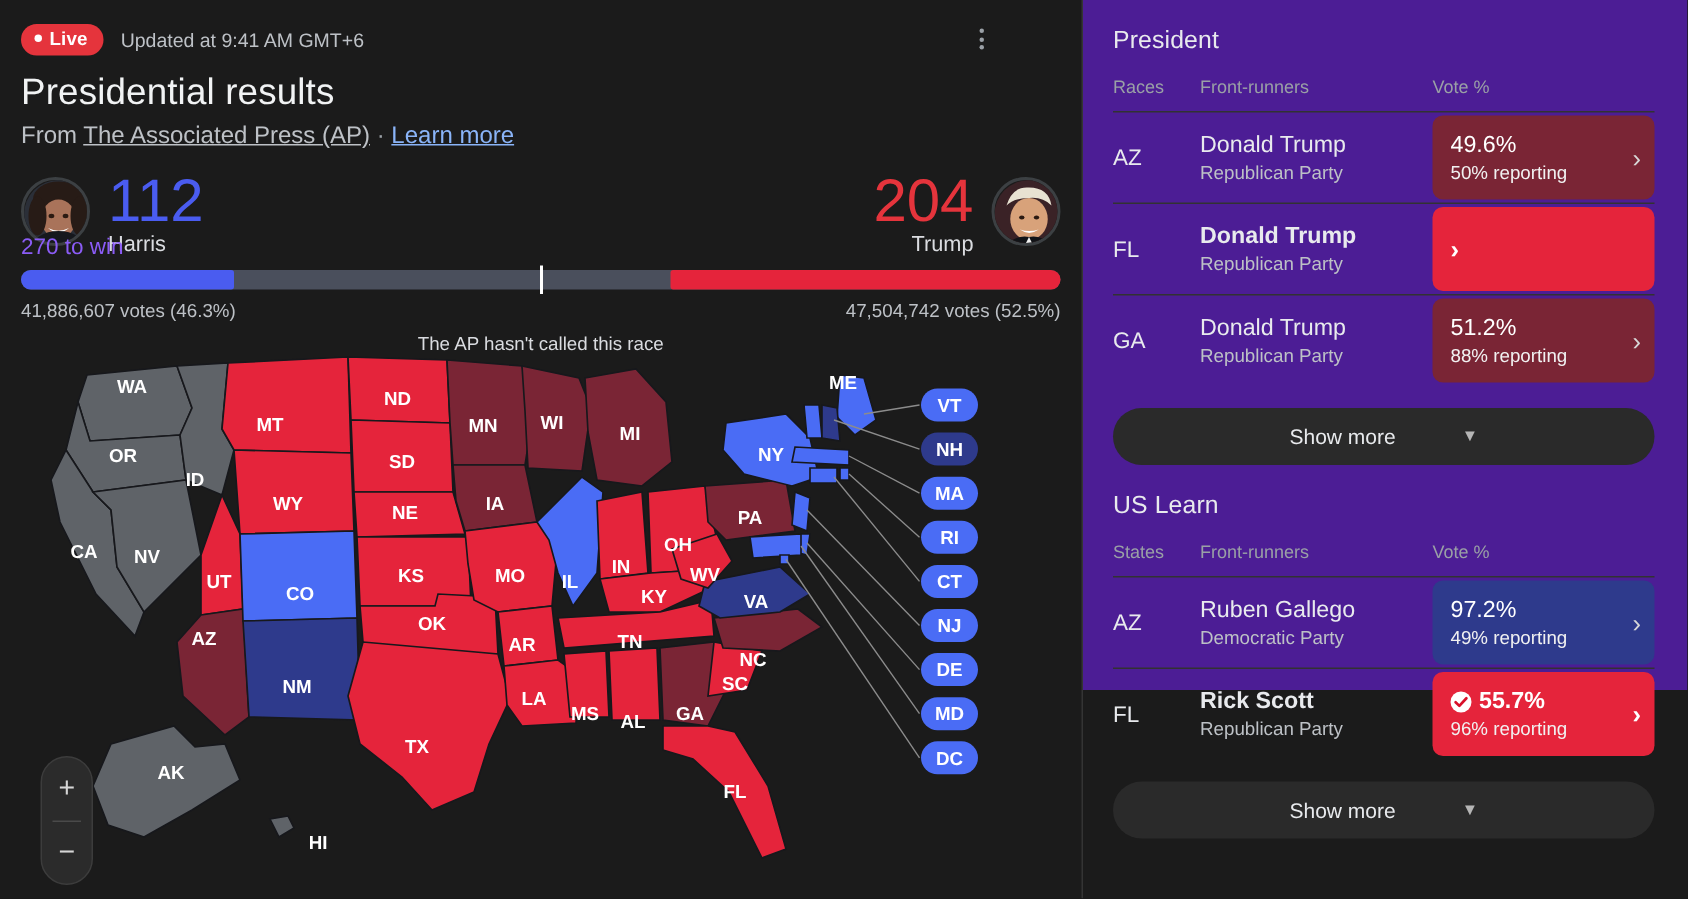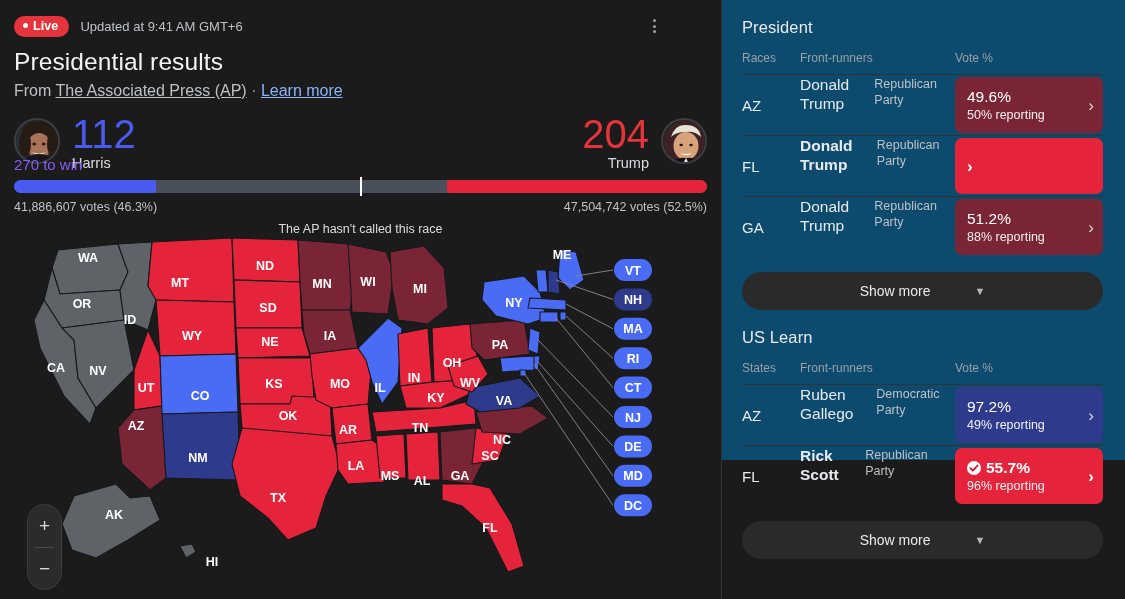--- a/index.html
+++ b/index.html
@@ -102,21 +102,21 @@
     display: flex; flex-direction: column; align-items: center;
   }
   .zoomctl .zbtn {
     width: 35px; height: 42px; display: flex; align-items: center; justify-content: center;
     color: #d6d6d6; font-size: 19px; cursor: pointer; user-select: none; line-height: 1;
   }
   .zoomctl .zdiv { width: 19px; height: 1px; background: #4a4a4a; }
 
   
   #right {
-    width: 403px; height: 460px; background: #0c4a6e;
+    width: 403px; height: 460px; background: #4c1d95;
     padding: 18px 22px 0 20px; position: relative;
   }
   .sec-title { font-size: 16.5px; color: #e8eaed; font-weight: normal; letter-spacing: .1px; }
   .tbl { margin-top: 14px; }
   .thead {
     display: flex; align-items: center; font-size: 12px; color: #9aa0a6;
     padding: 0 0 9px 0;
     margin-top: 12px;
   }
   .th-race { width: 58px; }
@@ -124,21 +124,21 @@
   .th-vote { width: 148px; }
   .row {
     display: flex; align-items: stretch; border-top: 1px solid #323232;
     min-height: 61px; cursor: pointer;
   }
   .row .c-state {
     width: 58px; display: flex; align-items: center;
     font-size: 15px; color: #e8eaed;
   }
   .row .c-front {
-    flex: 1; display: flex; flex-direction: row; justify-content: center; padding-right: 8px;
+    flex: 1; display: flex; flex-direction: column; justify-content: center; padding-right: 8px;
   }
   .c-front .cname { font-size: 15.5px; color: #e8eaed; line-height: 19px; }
   .c-front .cname.bold { font-weight: bold; }
   .c-front .cparty { font-size: 12.5px; color: #bdc1c6; line-height: 16px; margin-top: 1px; }
   .tile {
     width: 148px; display: flex; align-items: center; justify-content: space-between;
     padding: 0 9px 0 12px; border-radius: 7px; margin: 2px 0;
   }
   .tile .tcol { display: flex; flex-direction: column; }
   .tpct { font-size: 15.5px; color: #fff; line-height: 20px; display: flex; align-items: center; gap: 5px; }

